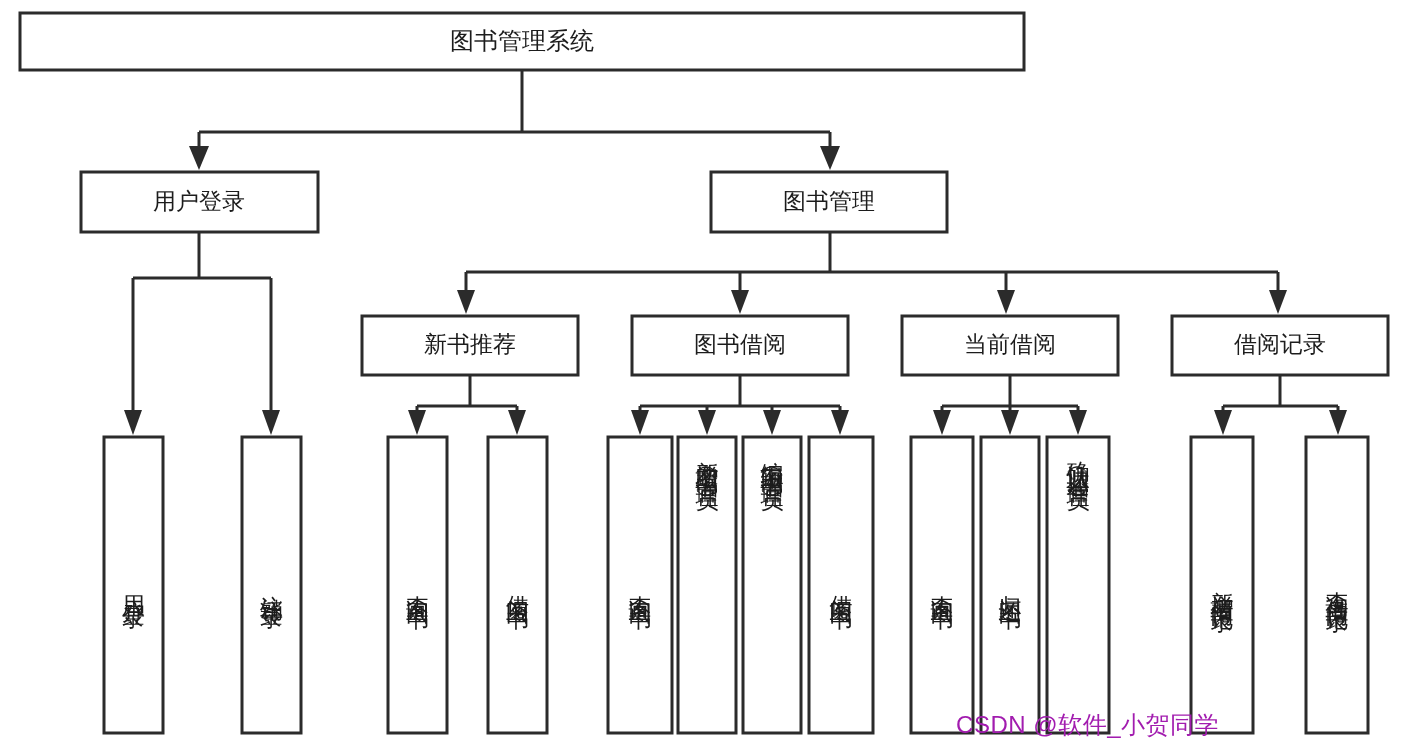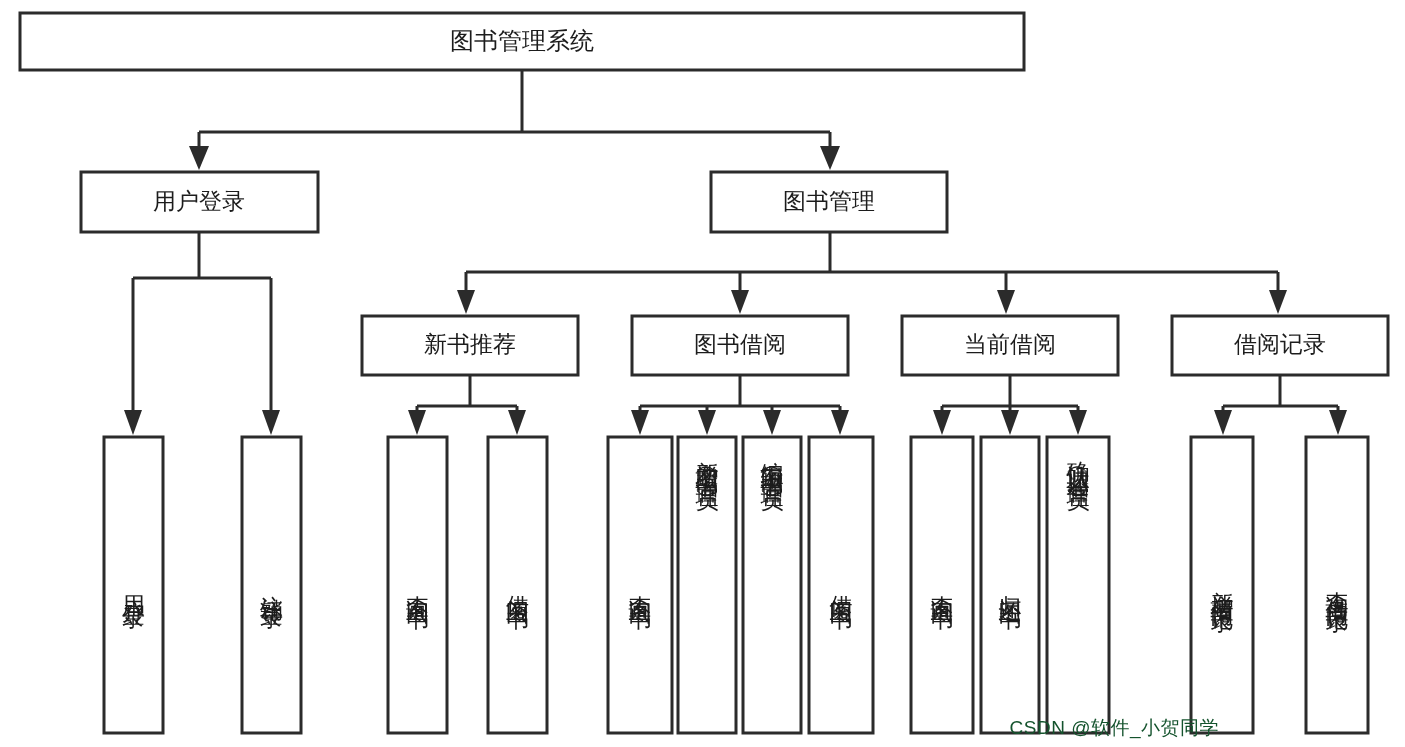--- a/index.html
+++ b/index.html
@@ -72,22 +72,22 @@
     letter-spacing: 4px;
     color: #1c1c1c;
     white-space: nowrap;
     text-align: center;
   }
   .watermark {
     position: absolute;
     right: 12px;
     bottom: 6px;
     font-family: "Liberation Sans", "DejaVu Sans", sans-serif;
-    font-size: 19px;
-    color: #14532d;
+    font-size: 24px;
+    color: #a21caf;
     letter-spacing: 0.5px;
     white-space: nowrap;
   }
 </style>
 </head>
 <body>
 
 <div id="diagram-root">
 
   <svg class="flow" viewBox="0 0 1405 747">

